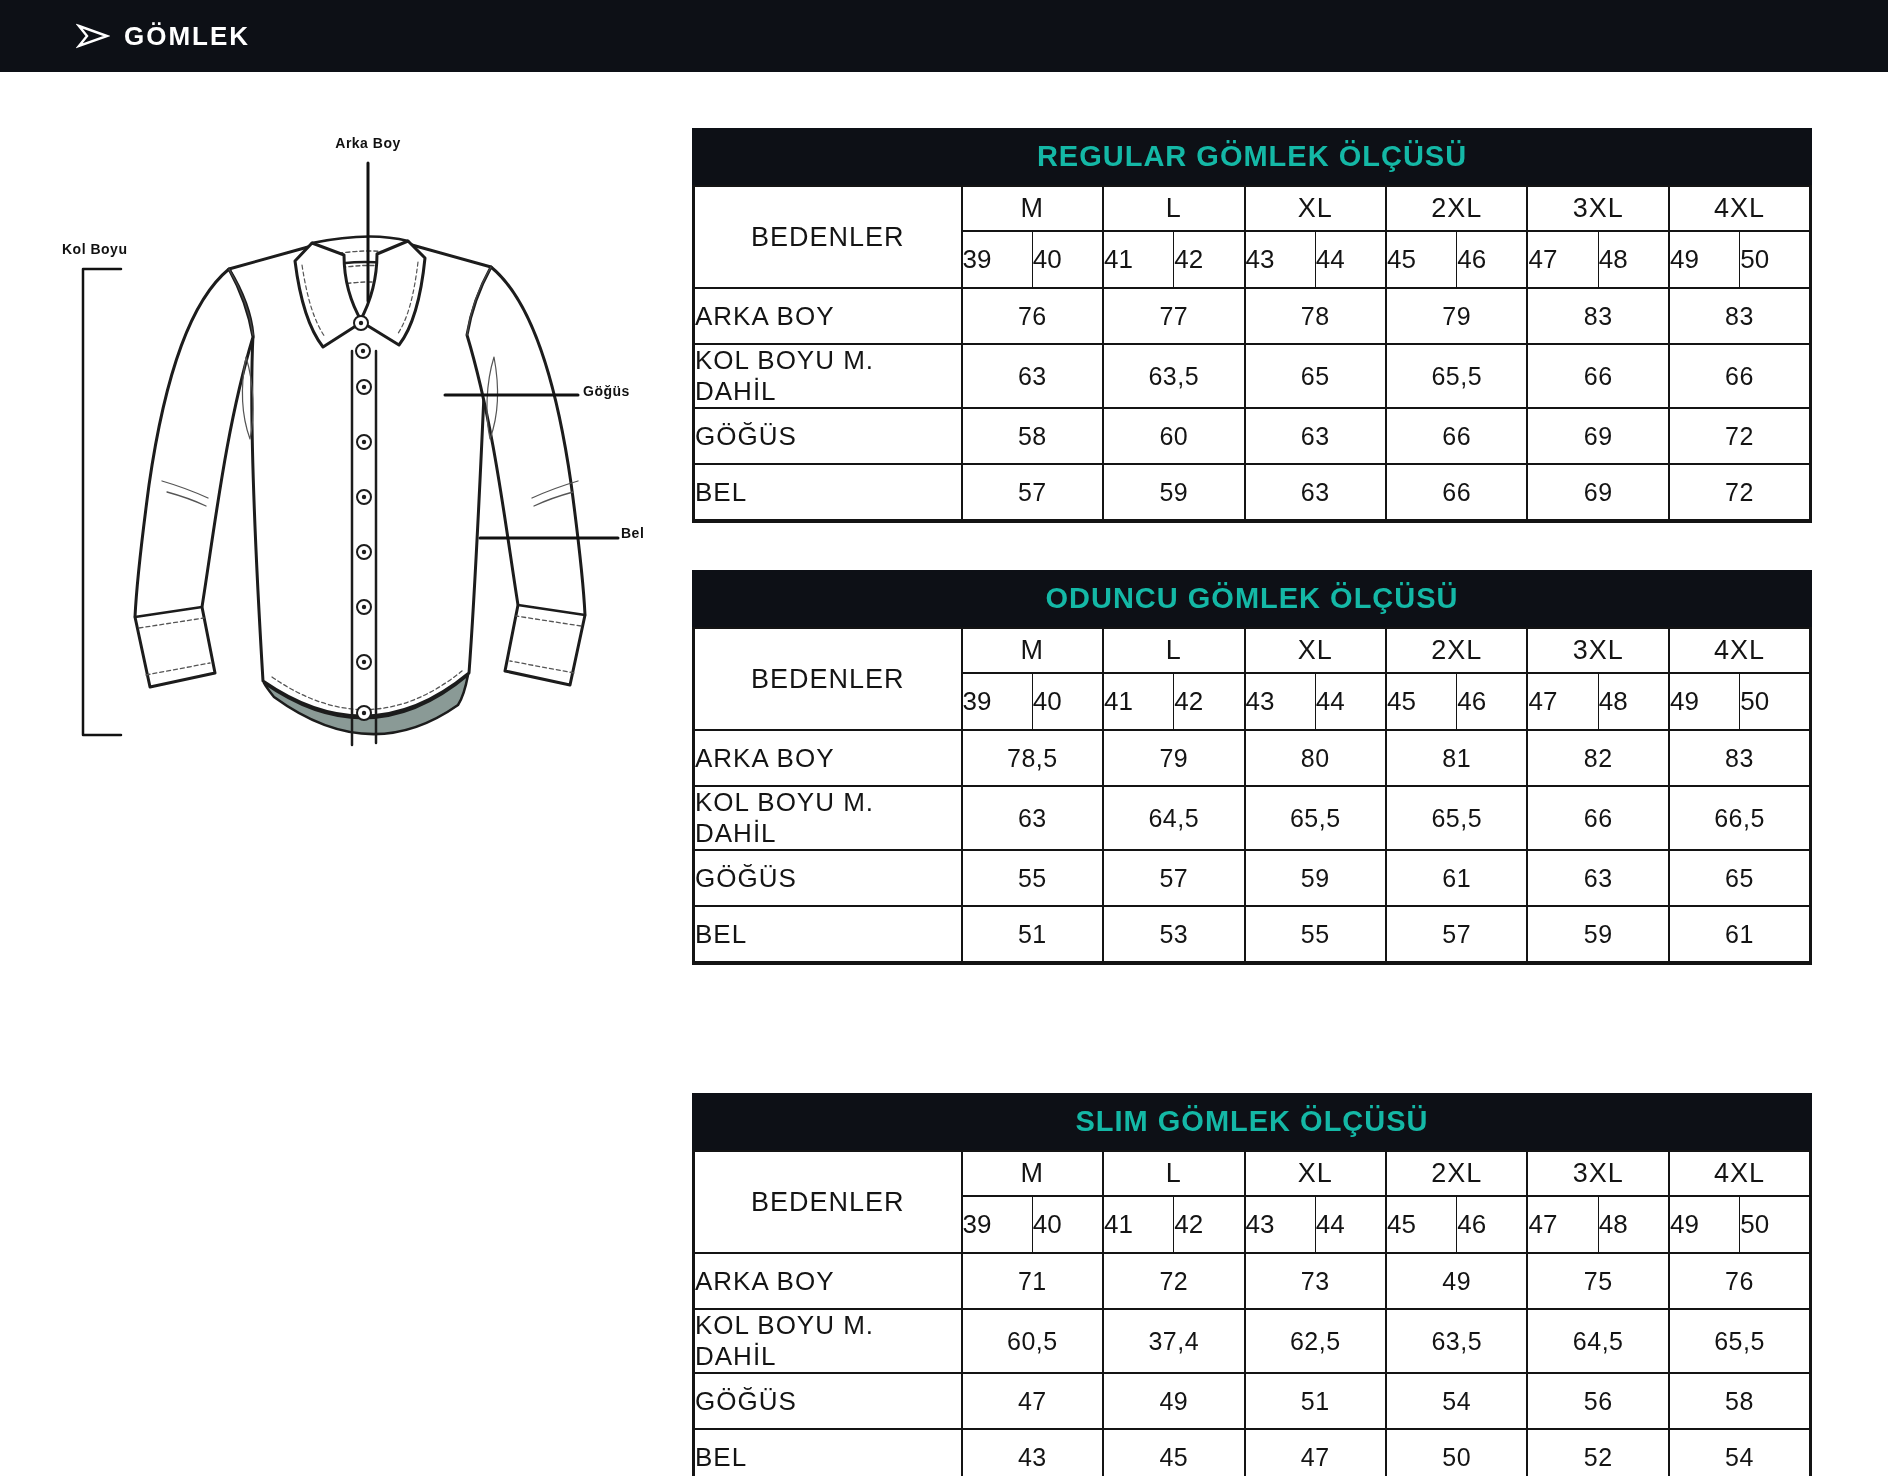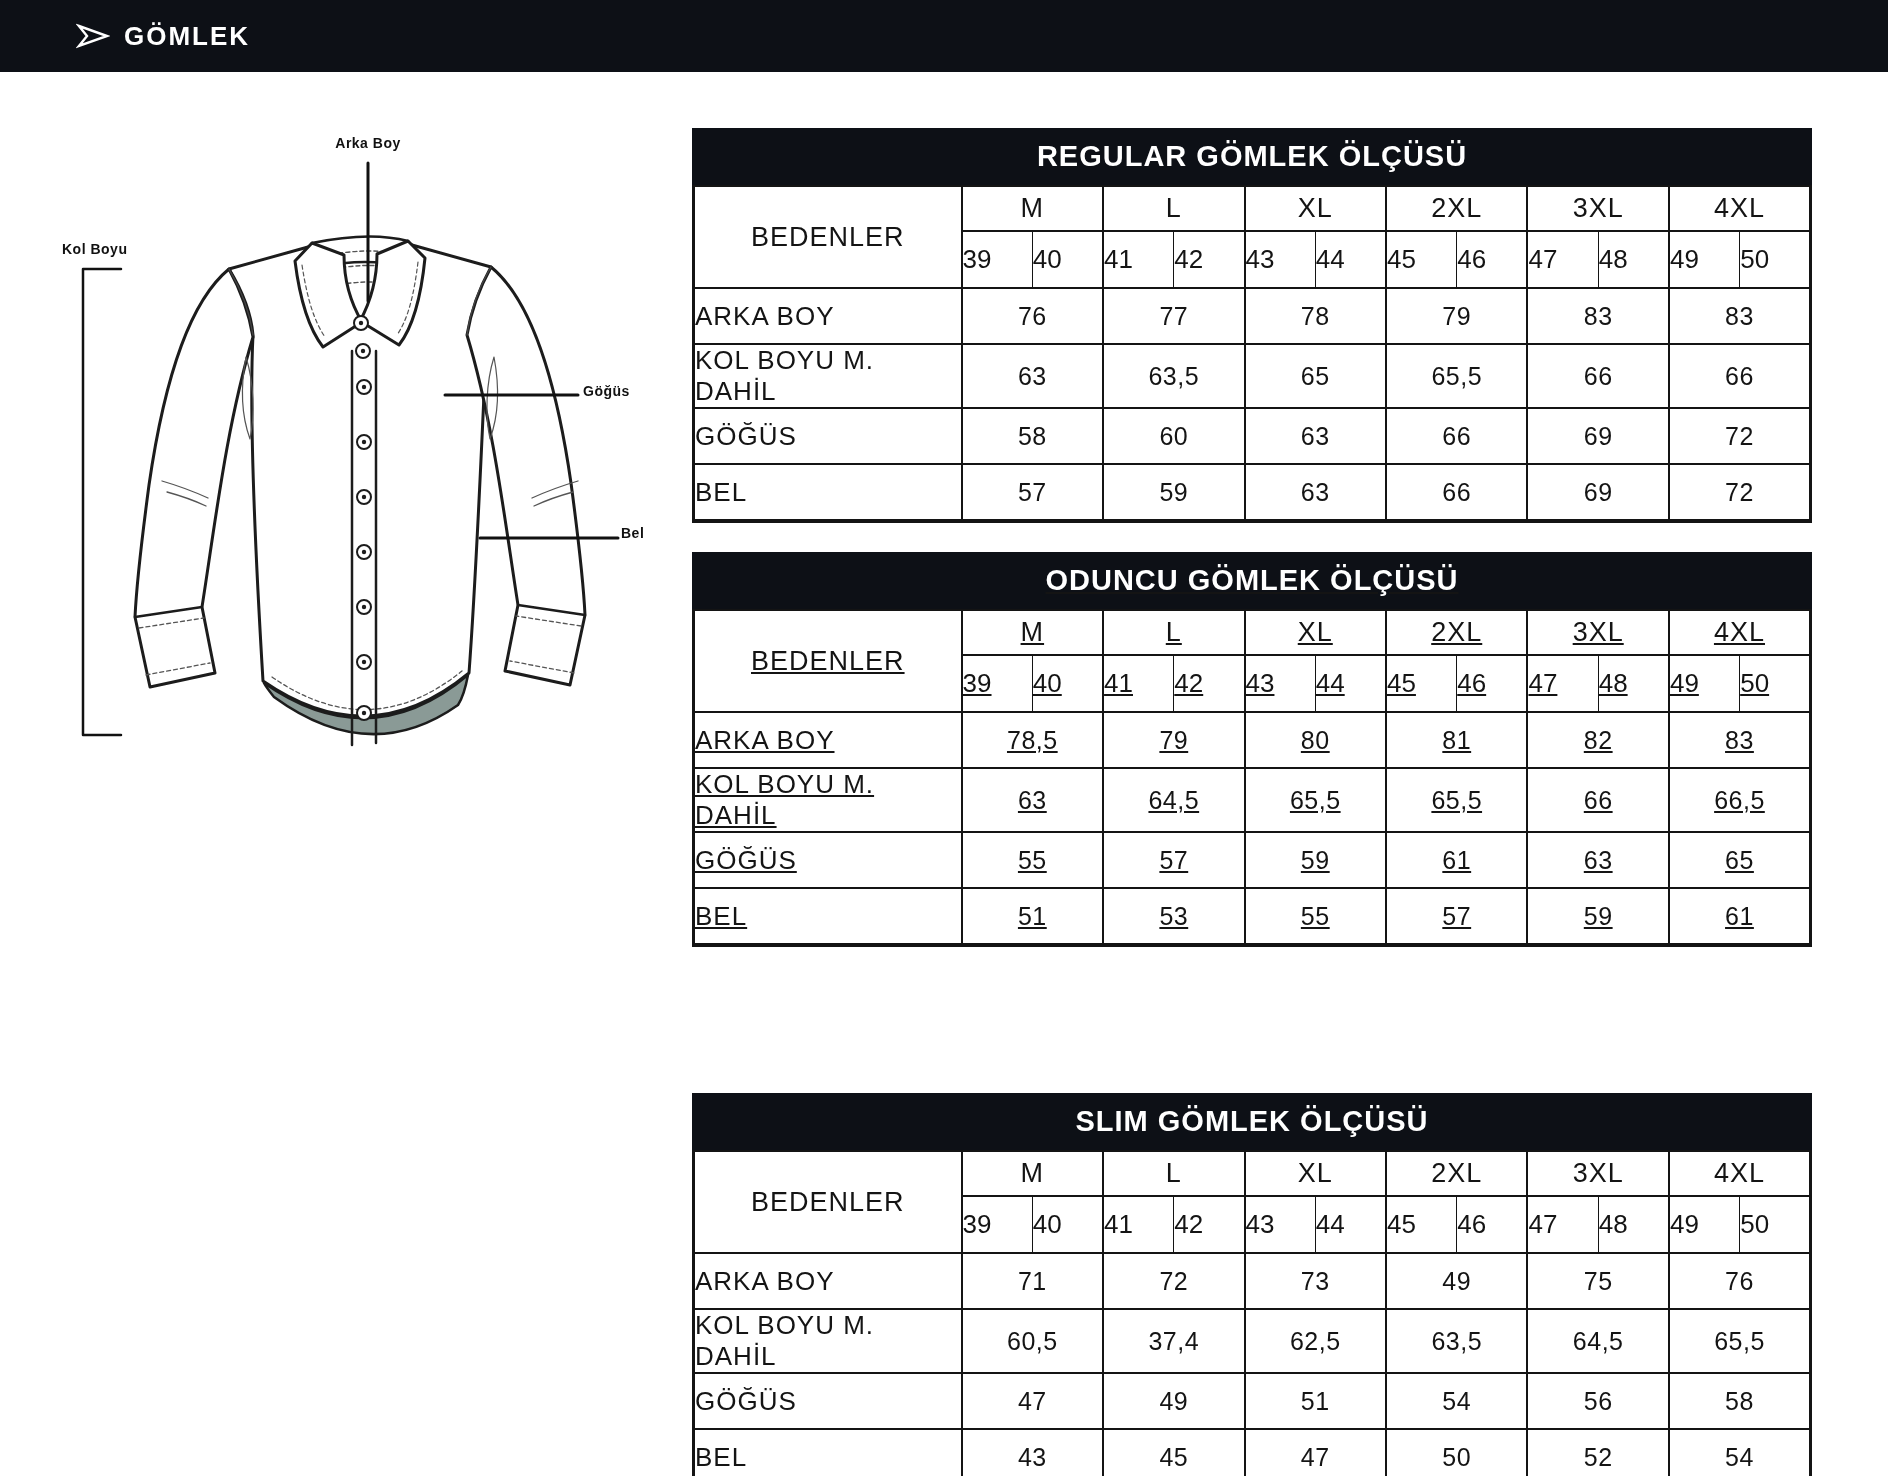--- a/index.html
+++ b/index.html
@@ -16,23 +16,23 @@
   .diagram svg{position:absolute;left:0;top:0;}
   .diag-label{position:absolute;font-size:14px;font-weight:600;color:#111;letter-spacing:.5px;white-space:nowrap;}
   .lab-arka{left:258px;top:40px;width:120px;text-align:center;}
   .lab-kol{left:12px;top:146px;}
   .lab-gogus{left:533px;top:288px;}
   .lab-bel{left:571px;top:430px;}
 
   
   .size-table{position:absolute;left:692px;width:1120px;}
   #table-regular{top:128px;}
-  #table-oduncu{top:552px;text-decoration:underline;}
+  #table-oduncu{top:570px;}
   #table-slim{top:1093px;}
-  .table-title{height:57px;background:#0d1016;color:#ffffff;display:flex;align-items:center;justify-content:center;
+  .table-title{height:57px;background:#0d1016;color:#14b8a6;display:flex;align-items:center;justify-content:center;
     font-size:29px;font-weight:700;letter-spacing:1px;}
   .size-table table{width:100%;border-collapse:collapse;table-layout:fixed;
     border:3px solid #141414;border-top:none;border-bottom:4px solid #141414;}
   .size-table th,.size-table td{border:2px solid #141414;background:#fff;padding:0;}
   .c-label{width:24%;}
   .c-num{width:6.3333%;}
   .bedenler{text-align:left;padding-left:34px;font-size:28px;font-weight:600;letter-spacing:1.5px;}
   .r-letters th{height:43px;font-size:27px;font-weight:500;text-align:center;letter-spacing:1px;}
   .r-numbers th{height:55px;font-size:26px;font-weight:500;text-align:left;}
   .r-numbers th.nL{border-right-width:1px;}

